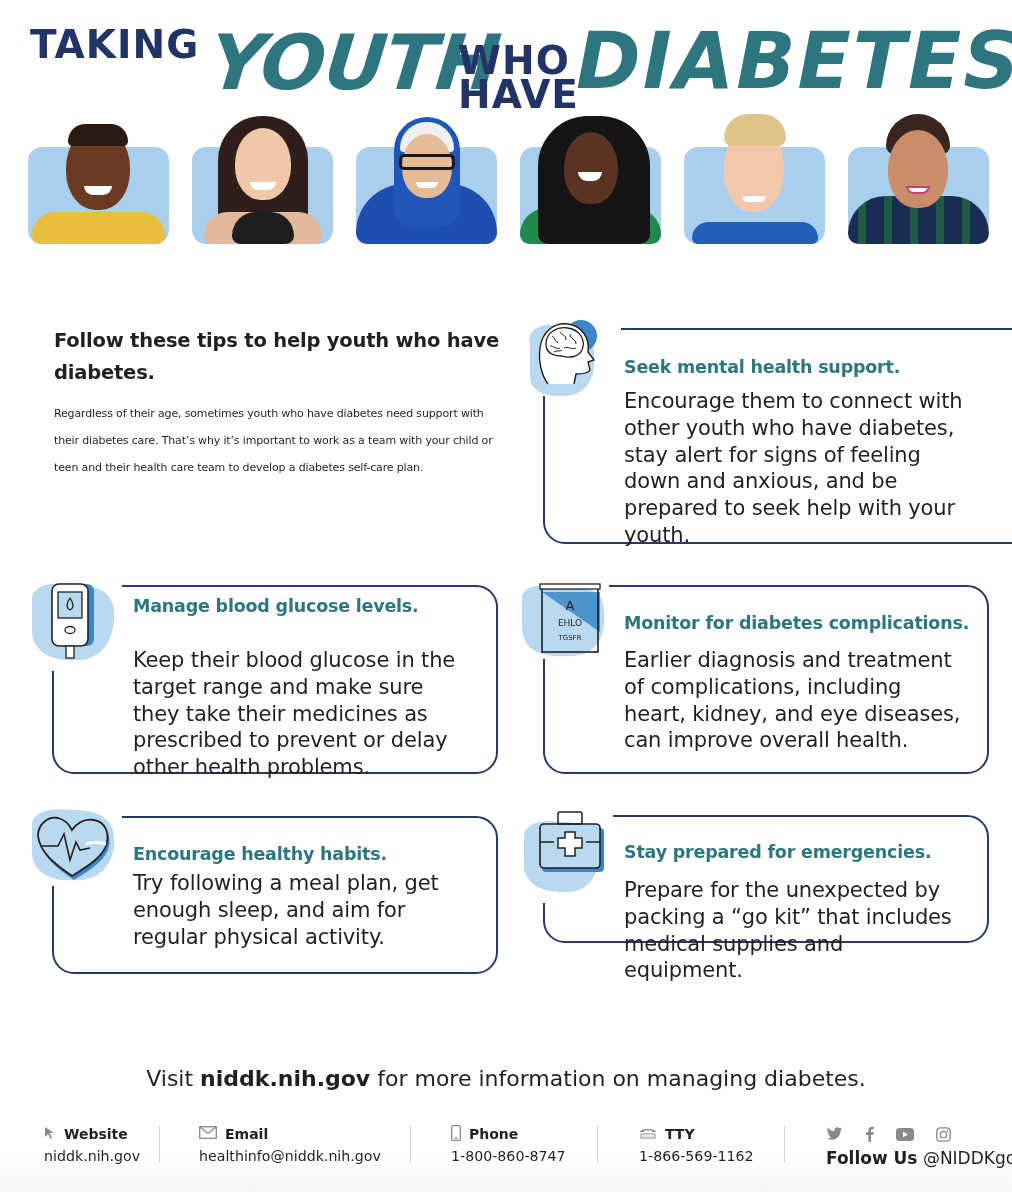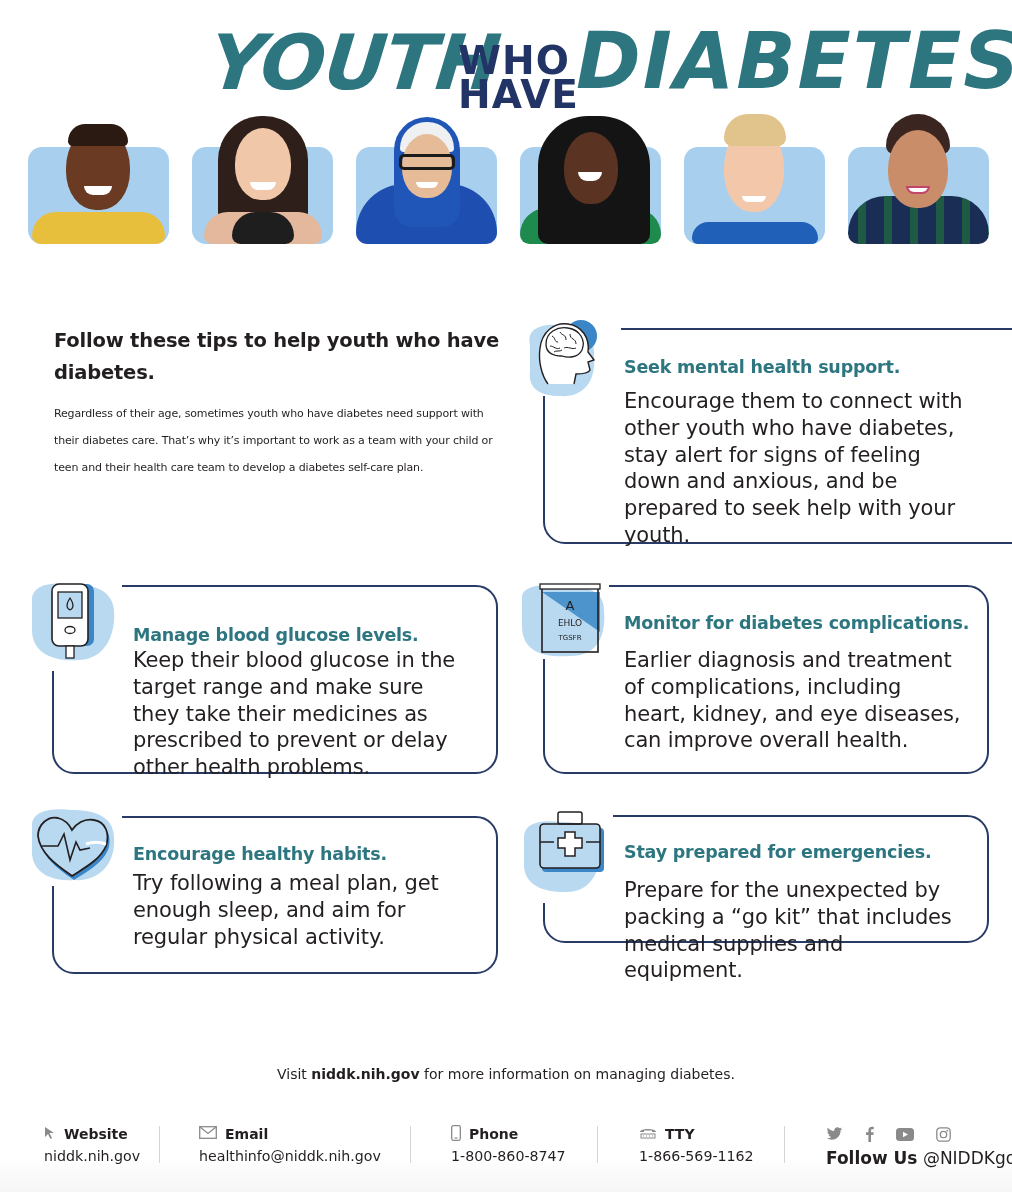--- a/index.html
+++ b/index.html
@@ -31,39 +31,40 @@
 
   
   .card { position: absolute; border: 2px solid #283a66; border-radius: 22px; background: #fff; }
   .card .notch { position: absolute; left: -4px; top: -4px; background: #fff; }
   .card .card-title { position: absolute; font-weight: bold; font-size: 17.5px; color: #2d7680; letter-spacing: -0.2px; white-space: nowrap; }
   .card .card-text { position: absolute; font-size: 21px; line-height: 26.8px; color: #231f20; letter-spacing: -0.15px; }
   .icon-wrap { position: absolute; width: 90px; height: 90px; }
   .icon-wrap svg { width: 100%; height: 100%; display: block; }
 
   
-  .visit { position: absolute; left: 0; top: 1066px; width: 1012px; text-align: center; font-size: 14px; color: #231f20; }
+  .visit { position: absolute; left: 0; top: 1066px; width: 1012px; text-align: center; font-size: 22px; color: #231f20; }
   .visit b { font-weight: bold; }
 
   
   .footer { position: absolute; left: 0; top: 1110px; width: 1012px; height: 82px; background: linear-gradient(#ffffff 0%, #ffffff 55%, #f6f6f6 100%); }
   .fcol { position: absolute; top: 14px; }
   .fcol .flabel { display: flex; align-items: center; gap: 8px; font-weight: bold; font-size: 14px; color: #231f20; height: 20px; }
   .fcol .fval { margin-top: 4px; font-size: 14.2px; color: #231f20; white-space: nowrap; }
   .fdiv { position: absolute; top: 16px; width: 1px; height: 37px; background: #d4d4d4; }
   .social { position: absolute; left: 826px; top: 14px; display: flex; gap: 22px; align-items: center; height: 20px; }
   .social span { display: inline-flex; }
   .follow { position: absolute; left: 826px; top: 38px; font-size: 17px; color: #231f20; white-space: nowrap; }
   .follow b { font-weight: bold; }
 </style>
 </head>
 <body>
 
 <div class="title-row">
   <div class="stack left">
+    <span>TAKING</span>
   </div>
   <div class="script youth">YOUTH</div>
   <div class="stack mid">
     <span>WHO</span>
     <span>HAVE</span>
   </div>
   <div class="script diabetes">DIABETES</div>
 </div>
 
 <div class="photos">
@@ -135,21 +136,21 @@
     <path d="M6 30 C2 14 20 8 40 12 C58 16 72 22 70 44 C72 66 60 84 36 82 C16 82 4 74 6 58 Z" fill="#b9d9f1"></path>
     <circle cx="57" cy="22" r="16" fill="#3a86c6"></circle>
     <path d="M24 70 C18 62 14 48 16 34 C18 18 30 8 44 10 C58 12 66 24 64 38 L70 46 L64 48 L66 56 C64 60 56 60 52 60 L50 70" fill="#ffffff" stroke="#231f20" stroke-width="1.4"></path>
     <path d="M22 30 C22 18 34 12 44 14 C56 16 62 26 58 36 C54 44 44 44 38 42 C28 42 22 38 22 30 Z" fill="none" stroke="#231f20" stroke-width="1.3"></path>
     <path d="M28 22 c4 2 2 6 6 6 M36 18 c2 4 6 2 6 8 M46 20 c0 6 6 4 6 10 M26 32 c4 0 6 4 10 2 M40 34 c4 -2 8 2 12 0 M30 38 c2 -2 6 0 8 -2" fill="none" stroke="#231f20" stroke-width="1"></path>
   </svg>
 </div>
 
 <div class="card" style="left:52px;top:585px;width:446px;height:189px;">
   <div class="notch" style="width:72px;height:88px;"></div>
-  <div class="card-title" style="left:79px;top:38px;">Manage blood glucose levels.</div>
+  <div class="card-title" style="left:79px;top:9px;">Manage blood glucose levels.</div>
   <div class="card-text" style="left:79px;top:60px;width:340px;">Keep their blood glucose in the target range and make sure they take their medicines as prescribed to prevent or delay other health problems.</div>
 </div>
 <div class="icon-wrap" style="left:28px;top:580px;width:92px;height:82px;">
   <svg viewBox="0 0 92 82">
     <path d="M4 20 C4 6 20 2 40 4 C62 4 84 8 86 30 C88 56 76 80 50 80 C24 82 4 72 4 50 Z" fill="#b9d9f1"></path>
     <rect x="28" y="4" width="38" height="62" rx="7" fill="#3a86c6"></rect>
     <rect x="24" y="4" width="36" height="62" rx="7" fill="#ffffff" stroke="#231f20" stroke-width="1.6"></rect>
     <rect x="30" y="12" width="24" height="26" fill="#b9d9f1" stroke="#231f20" stroke-width="1.3"></rect>
     <path d="M42 18 C38 24 38 28 42 30 C46 28 46 24 42 18 Z" fill="none" stroke="#231f20" stroke-width="1.2"></path>
     <ellipse cx="42" cy="50" rx="5" ry="3.5" fill="#fff" stroke="#231f20" stroke-width="1.3"></ellipse>

